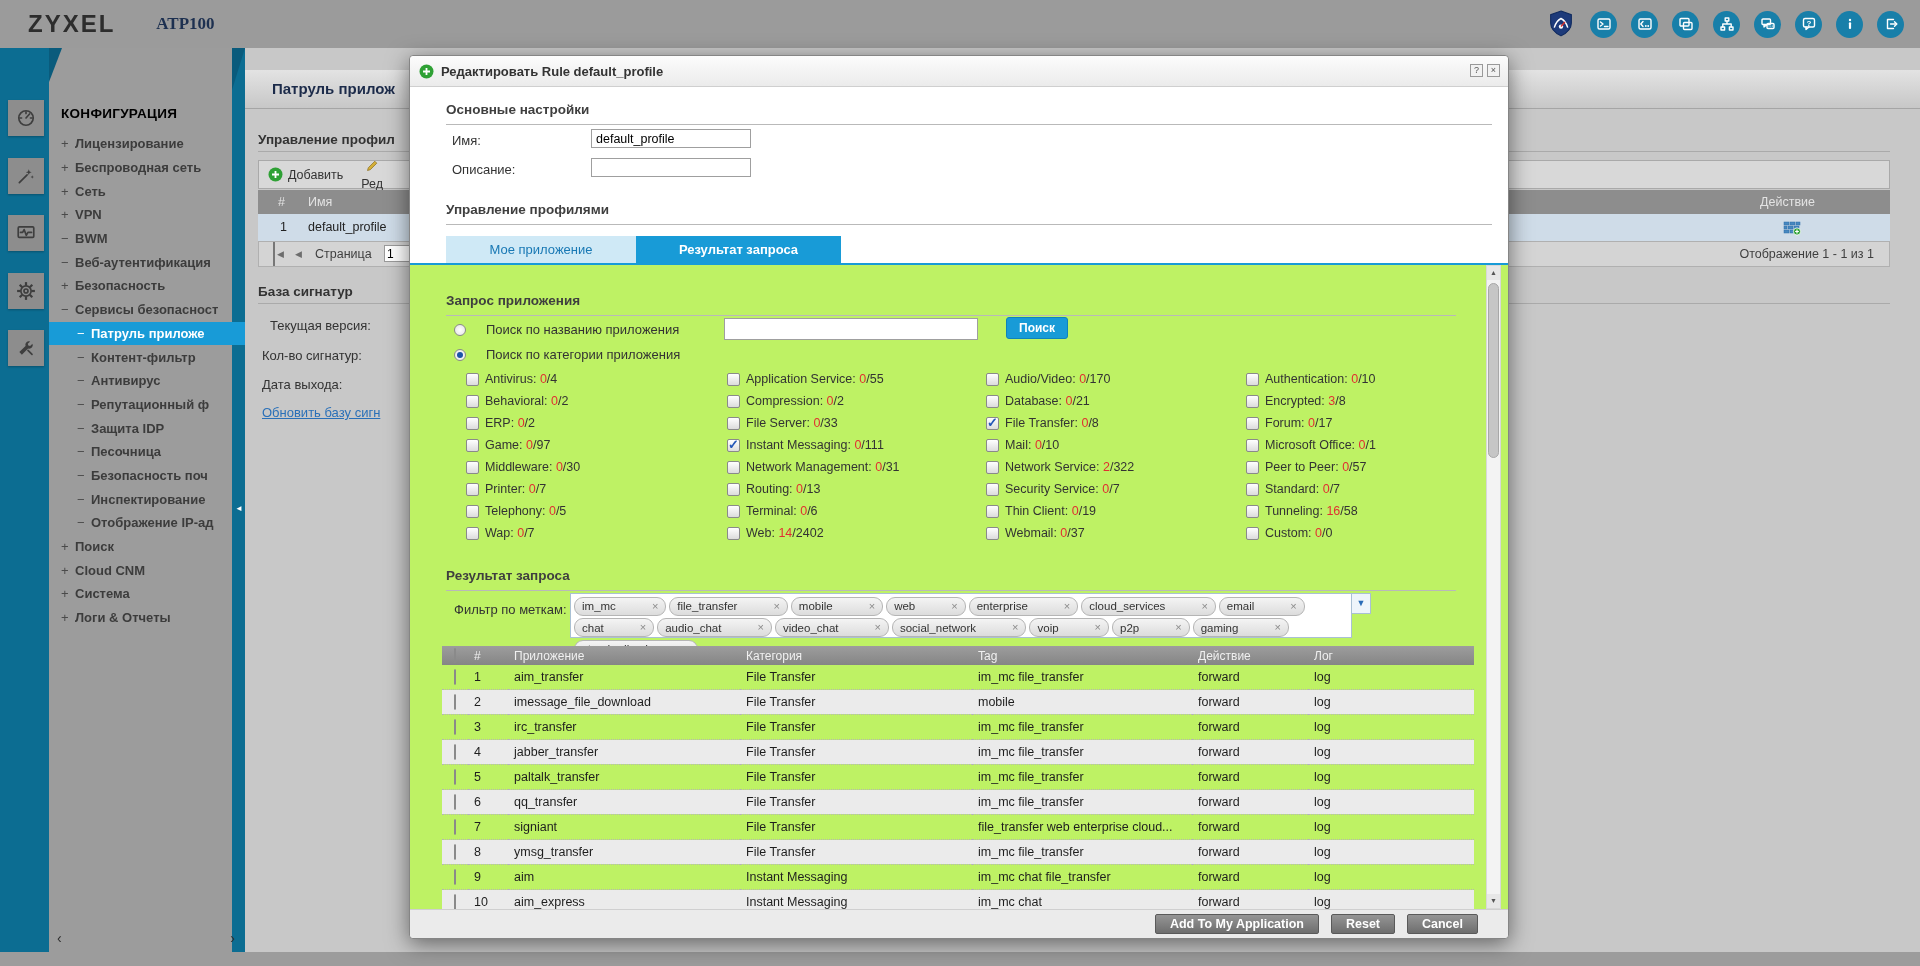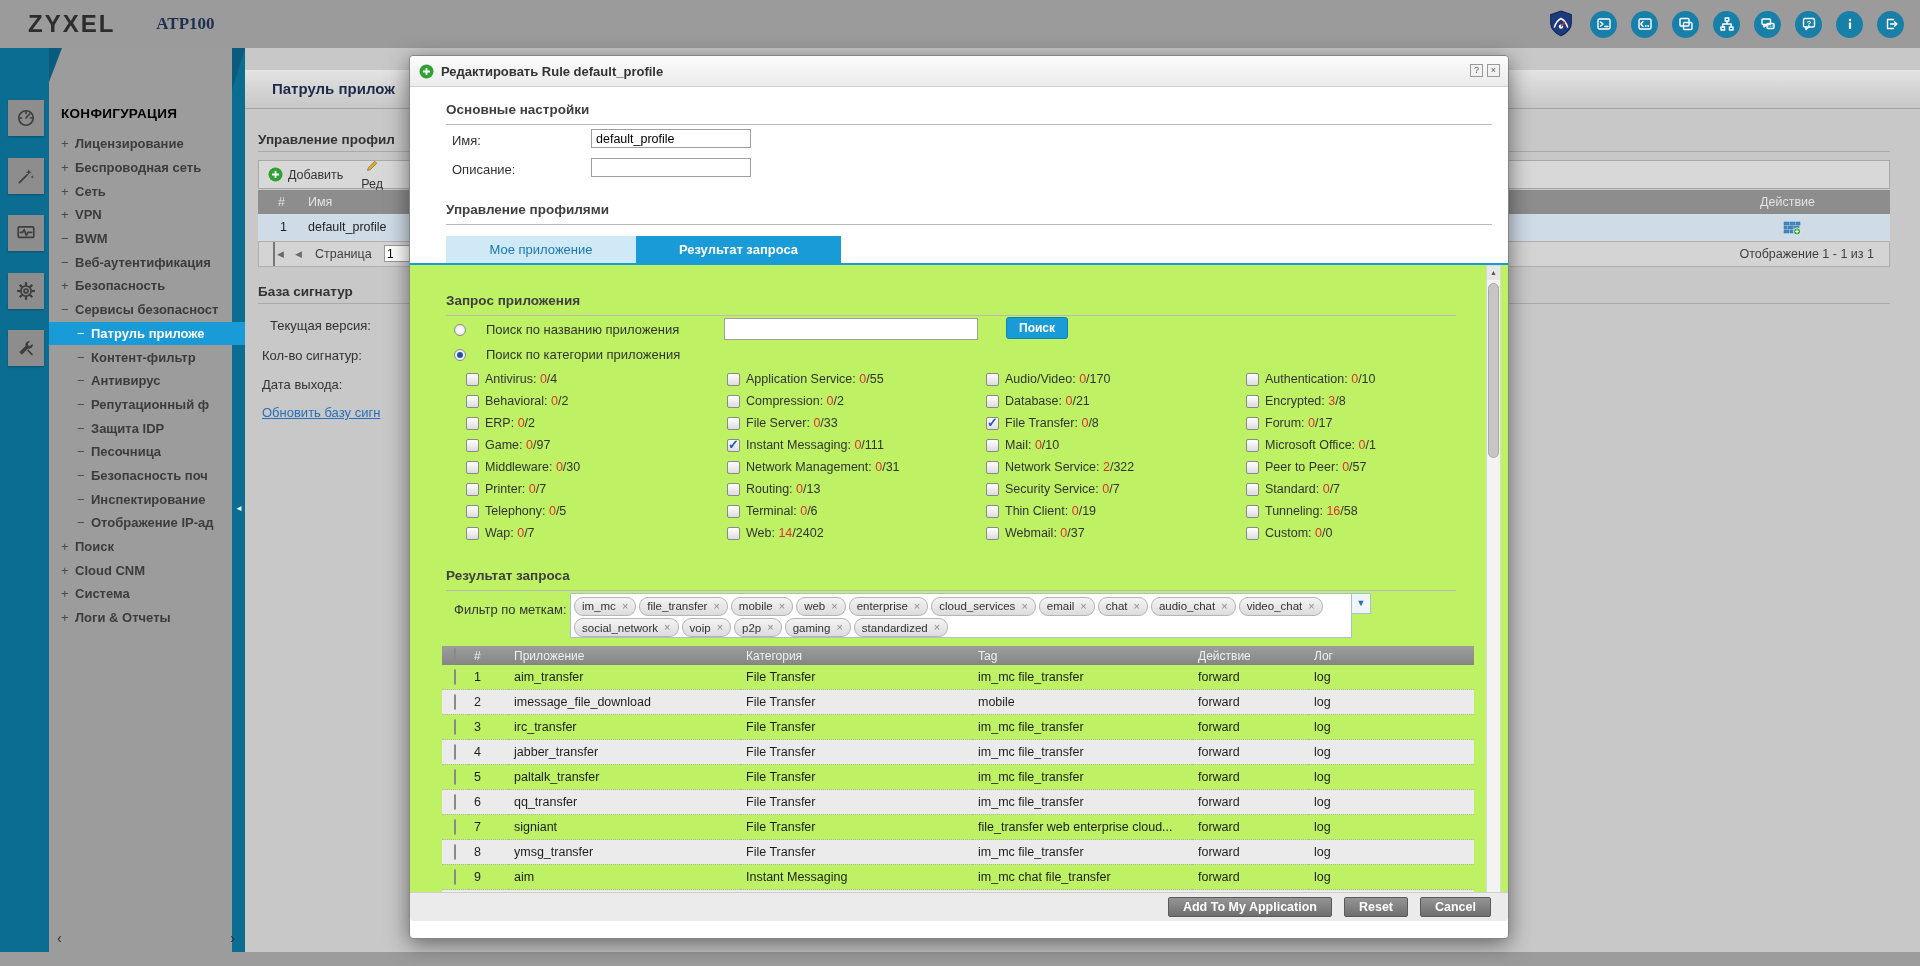--- a/index.html
+++ b/index.html
@@ -86,33 +86,33 @@
   .rad-row{position:absolute;left:44px;display:flex;align-items:center;gap:20px;font-size:13px;color:#333;cursor:pointer;}
   .srch-inp{position:absolute;left:314px;top:53px;width:248px;height:18px;border:1px solid #9f9f9f;font-size:12.5px;font-family:inherit;}
   .srch-btn{position:absolute;left:596px;top:52px;height:22px;padding:0 12px;background:#189bd7;border:1px solid #0f82bb;border-radius:3px;color:#fff;font-size:12px;font-weight:bold;cursor:pointer;font-family:inherit;}
   .cb{width:13px;height:13px;border:1px solid #8a8a8a;border-radius:2px;background:linear-gradient(#fff,#dcdcdc);box-sizing:border-box;position:relative;flex:none;cursor:pointer;}
   .cb.on::after{content:"\2713";position:absolute;left:0;top:-3px;font-size:13px;font-weight:bold;color:#2558b8;}
   .cat-grid{position:absolute;left:56px;top:103px;width:1000px;display:grid;grid-template-columns:261px 259px 260px 210px;}
   .cat-item{height:22px;display:flex;align-items:center;gap:6px;font-size:12.5px;color:#333;cursor:pointer;white-space:nowrap;}
   .red{color:#e03131;}
   .filt-lbl{position:absolute;left:44px;top:337px;font-size:13px;color:#333;}
   .tagbox{position:absolute;left:160px;top:328px;width:782px;height:45px;border:1px solid #a9c0d4;box-sizing:border-box;background:#fff;padding:1px 3px;line-height:20px;}
-  .pill{display:inline-flex;align-items:center;background:linear-gradient(#f4f4f4,#dcdcdc);border:1px solid #b5b5b5;border-radius:9px;padding:0 7px;margin:1px 3px 1px 0;font-size:11.5px;color:#333;height:17px;}
+  .pill{display:inline-flex;align-items:center;background:linear-gradient(#f4f4f4,#dcdcdc);border:1px solid #b5b5b5;border-radius:9px;padding:0 7px;margin:1px 3px 1px 0;font-size:11.5px;color:#333;height:17px;gap:30px;}
   .pill .x{margin-left:6px;color:#8a8a8a;font-size:11px;cursor:pointer;line-height:1;}
   .ddbtn{position:absolute;left:941px;top:328px;width:20px;height:21px;border:1px solid #a9c0d4;background:#eef5fb;box-sizing:border-box;text-align:center;line-height:18px;font-size:9px;color:#2a6db8;cursor:pointer;}
   .rtable{position:absolute;left:32px;top:381px;width:1032px;border-collapse:collapse;table-layout:fixed;font-size:12.5px;color:#1e1e1e;}
   .rtable th{background:linear-gradient(#9d9d9d,#858585);color:#f0f0f0;font-weight:normal;font-size:12px;text-align:left;height:19px;padding:0 0 0 6px;white-space:nowrap;overflow:hidden;}
   .rtable td{height:24px;padding:0 0 0 6px;border-bottom:1px dotted #b5b5b5;white-space:nowrap;overflow:hidden;}
   .rtable tr.alt td{background:#ebebeb;}
   .rtable .cbcell{text-align:center;padding:0;}
   .sbar{position:absolute;right:7px;top:0;bottom:0;width:15px;background:#f3f3f3;border:1px solid #d8d8d8;box-sizing:border-box;}
   .sbar .up,.sbar .dn{position:absolute;left:0;width:13px;height:14px;background:#e7e7e7;color:#555;font-size:7px;text-align:center;line-height:14px;cursor:pointer;}
   .sbar .up{top:0;} .sbar .dn{bottom:0;}
   .sbar .thumb{position:absolute;left:1px;top:17px;width:11px;height:175px;background:#c6c6c6;border:1px solid #a8a8a8;border-radius:6px;box-sizing:border-box;cursor:pointer;}
-  .dlg-footer{position:absolute;left:0;right:0;bottom:17px;height:29px;background:#ebebeb;border-top:1px solid #cfcfcf;border-radius:0 0 4px 4px;display:flex;align-items:center;justify-content:flex-end;gap:12px;padding-right:17px;box-sizing:border-box;}
+  .dlg-footer{position:absolute;left:0;right:0;bottom:0;height:29px;background:#ebebeb;border-top:1px solid #cfcfcf;border-radius:0 0 4px 4px;display:flex;align-items:center;justify-content:flex-end;gap:12px;padding-right:30px;box-sizing:border-box;}
   .fbtn{height:20px;padding:0 14px;background:linear-gradient(#959595,#6e6e6e);border:1px solid #5a5a5a;border-radius:2px;color:#fff;font-size:12.5px;font-weight:bold;cursor:pointer;font-family:inherit;}
 </style>
 </head>
 <body>
 
 <div id="app">
 
   <div class="topbar">
     <span class="brand">ZYXEL</span>
     <span class="model">ATP100</span>

